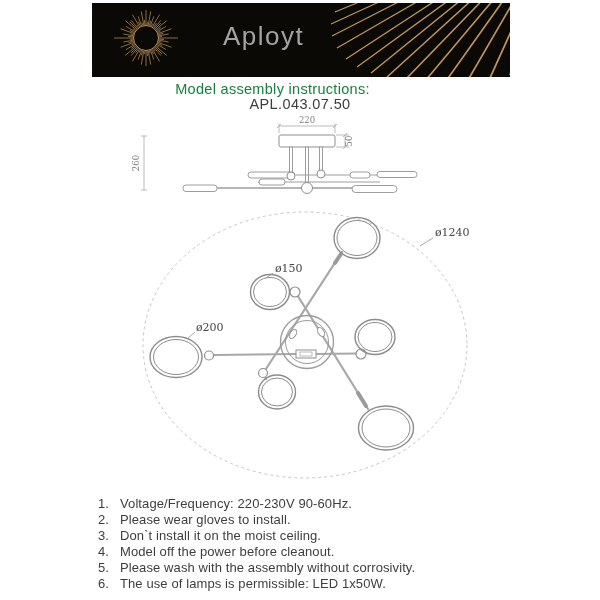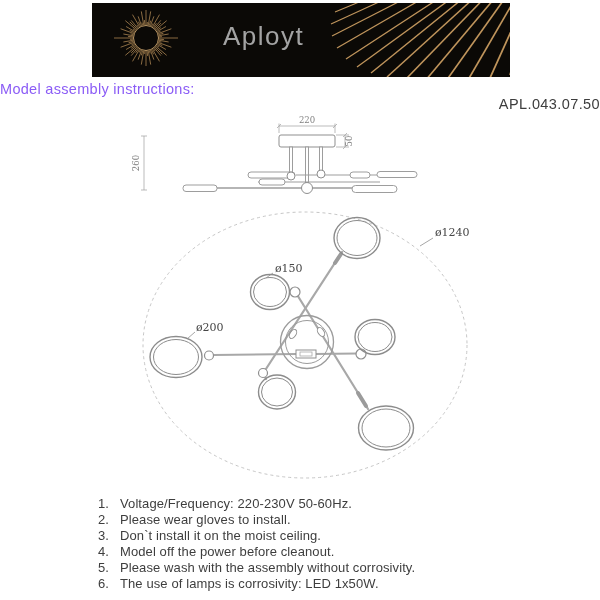--- a/index.html
+++ b/index.html
@@ -6,23 +6,23 @@
   #page{position:relative;width:600px;height:600px;background:#ffffff;overflow:hidden;
         font-family:"Liberation Sans",sans-serif;}
 
   
   .banner{position:absolute;left:92px;top:3px;width:418px;height:74px;background:#0b0906;overflow:hidden;}
   .banner svg{position:absolute;left:0;top:0;}
   .wordmark{position:absolute;left:131px;top:20px;font-size:26px;line-height:26px;
             font-weight:300;color:#a3a3a3;letter-spacing:1.5px;}
 
   
-  .page-title{position:absolute;left:0;top:81px;width:545px;text-align:left;
-              font-size:14.5px;font-weight:500;color:#8b5cf6;letter-spacing:.3px;}
-  .model-number{position:absolute;left:0;top:96px;width:600px;text-align:right;
+  .page-title{position:absolute;left:0;top:81px;width:545px;text-align:center;
+              font-size:14.5px;font-weight:500;color:#15803d;letter-spacing:.3px;}
+  .model-number{position:absolute;left:0;top:96px;width:600px;text-align:center;
                 font-size:14.5px;font-weight:500;color:#3d3d3d;letter-spacing:.4px;}
 
   
   .drawing{position:absolute;left:0;top:0;width:600px;height:600px;}
   .drawing text{font-family:"DejaVu Serif",serif;}
   .dim-txt{font-size:8.5px;fill:#7f7f7f;}
   .lbl-txt{font-size:11px;fill:#474747;}
 
   
   .instructions{position:absolute;left:98px;top:496px;width:460px;color:#3e3e3e;
@@ -253,37 +253,37 @@
       </g>
       <text class="lbl-txt" x="435" y="236">ø1240</text>
       <text class="lbl-txt" x="275" y="272">ø150</text>
       <text class="lbl-txt" x="196" y="331">ø200</text>
     </g>
   </svg>
 
   <div class="instructions">
     <div class="instr-row">
       <span class="instr-num">1.</span>
-      <span class="instr-text">Voltage/Frequency: 220-230V 50-60Hz.</span>
+      <span class="instr-text">Voltage/Frequency: 220-230V 90-60Hz.</span>
     </div>
     <div class="instr-row">
       <span class="instr-num">2.</span>
       <span class="instr-text">Please wear gloves to install.</span>
     </div>
     <div class="instr-row">
       <span class="instr-num">3.</span>
       <span class="instr-text">Don`t install it on the moist ceiling.</span>
     </div>
     <div class="instr-row">
       <span class="instr-num">4.</span>
       <span class="instr-text">Model off the power before cleanout.</span>
     </div>
     <div class="instr-row">
       <span class="instr-num">5.</span>
       <span class="instr-text">Please wash with the assembly without corrosivity.</span>
     </div>
     <div class="instr-row">
       <span class="instr-num">6.</span>
-      <span class="instr-text">The use of lamps is corrosivity: LED 1x50W.</span>
+      <span class="instr-text">The use of lamps is permissible: LED 1x50W.</span>
     </div>
   </div>
 
 </div>
 
 </body></html>

